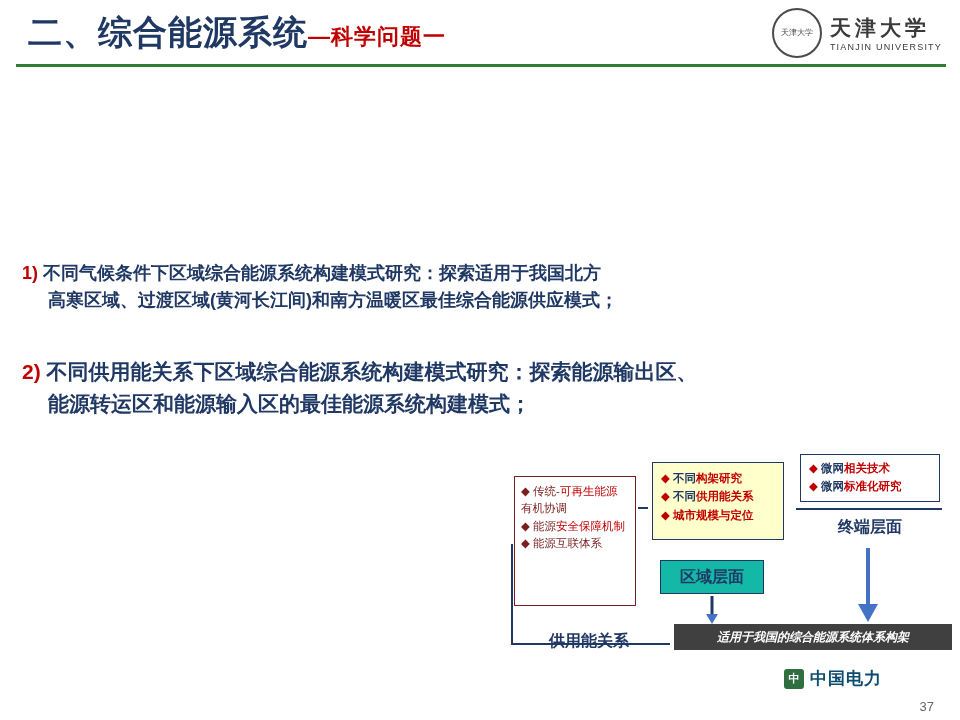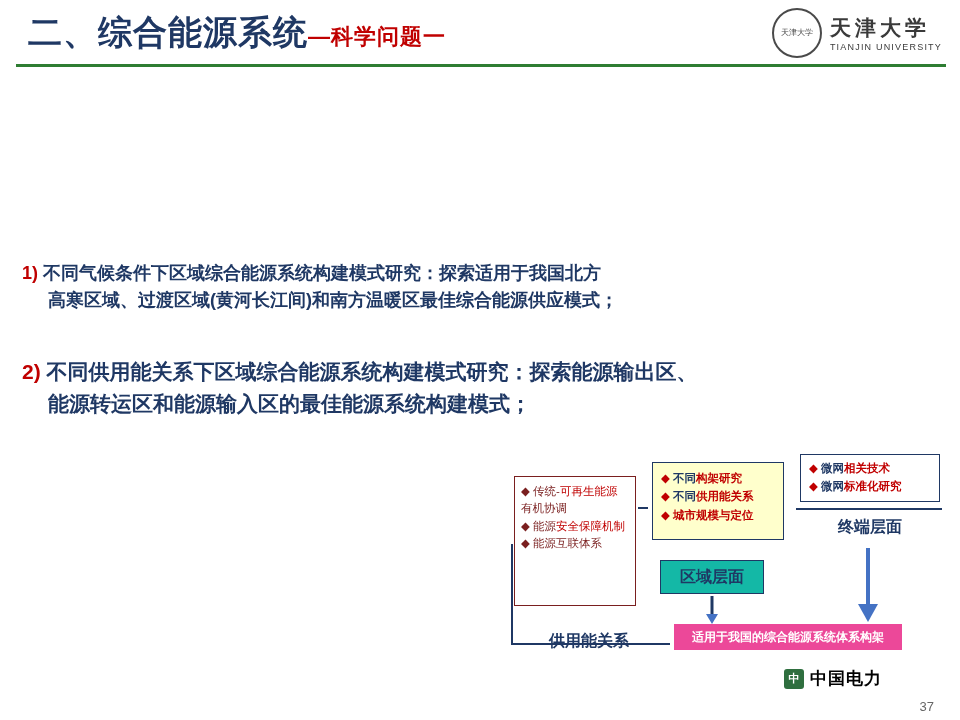--- a/index.html
+++ b/index.html
@@ -103,38 +103,38 @@
   }
   .dg-terminal-rule{
     position:absolute;left:296px;top:60px;width:146px;height:2px;background:#1f3864;
   }
   .dg-national{
     left:24px;top:178px;width:130px;height:30px;
     display:flex;align-items:center;justify-content:center;
     font-size:16px;font-weight:bold;color:#1f3864;
   }
   .dg-final{
-    left:174px;top:176px;width:228px;height:26px;
-    background:#ec4899;color:#ffffff;
-    display:flex;align-items:center;justify-content:center;
-    font-size:12px;font-weight:bold;
+    left:174px;top:176px;width:278px;height:26px;
+    background:#404040;color:#ffffff;
+    display:flex;align-items:center;justify-content:center;
+    font-size:12px;font-weight:bold;font-style:italic;
   }
   .dg-svg{position:absolute;left:0;top:0;width:448px;height:230px;}
 
   
   .footer-brand{
     position:absolute;right:78px;bottom:30px;
     display:flex;align-items:center;gap:6px;
   }
   .fb-icon{
     width:20px;height:20px;border-radius:3px;background:#2f6f3f;
     display:flex;align-items:center;justify-content:center;
     color:#fff;font-size:11px;font-weight:bold;
   }
-  .fb-text{font-size:17px;font-weight:bold;color:#000000;letter-spacing:1px;}
+  .fb-text{font-size:17px;font-weight:bold;color:#0c4a6e;letter-spacing:1px;}
   .page-num{
     position:absolute;right:26px;bottom:6px;font-size:13px;color:#666;
   }
 </style>
 </head>
 <body>
 
 <div class="header">
   <div class="header-title">
     <span class="num">二、</span><span class="main">综合能源系统</span><span class="sub">—科学问题一</span>

